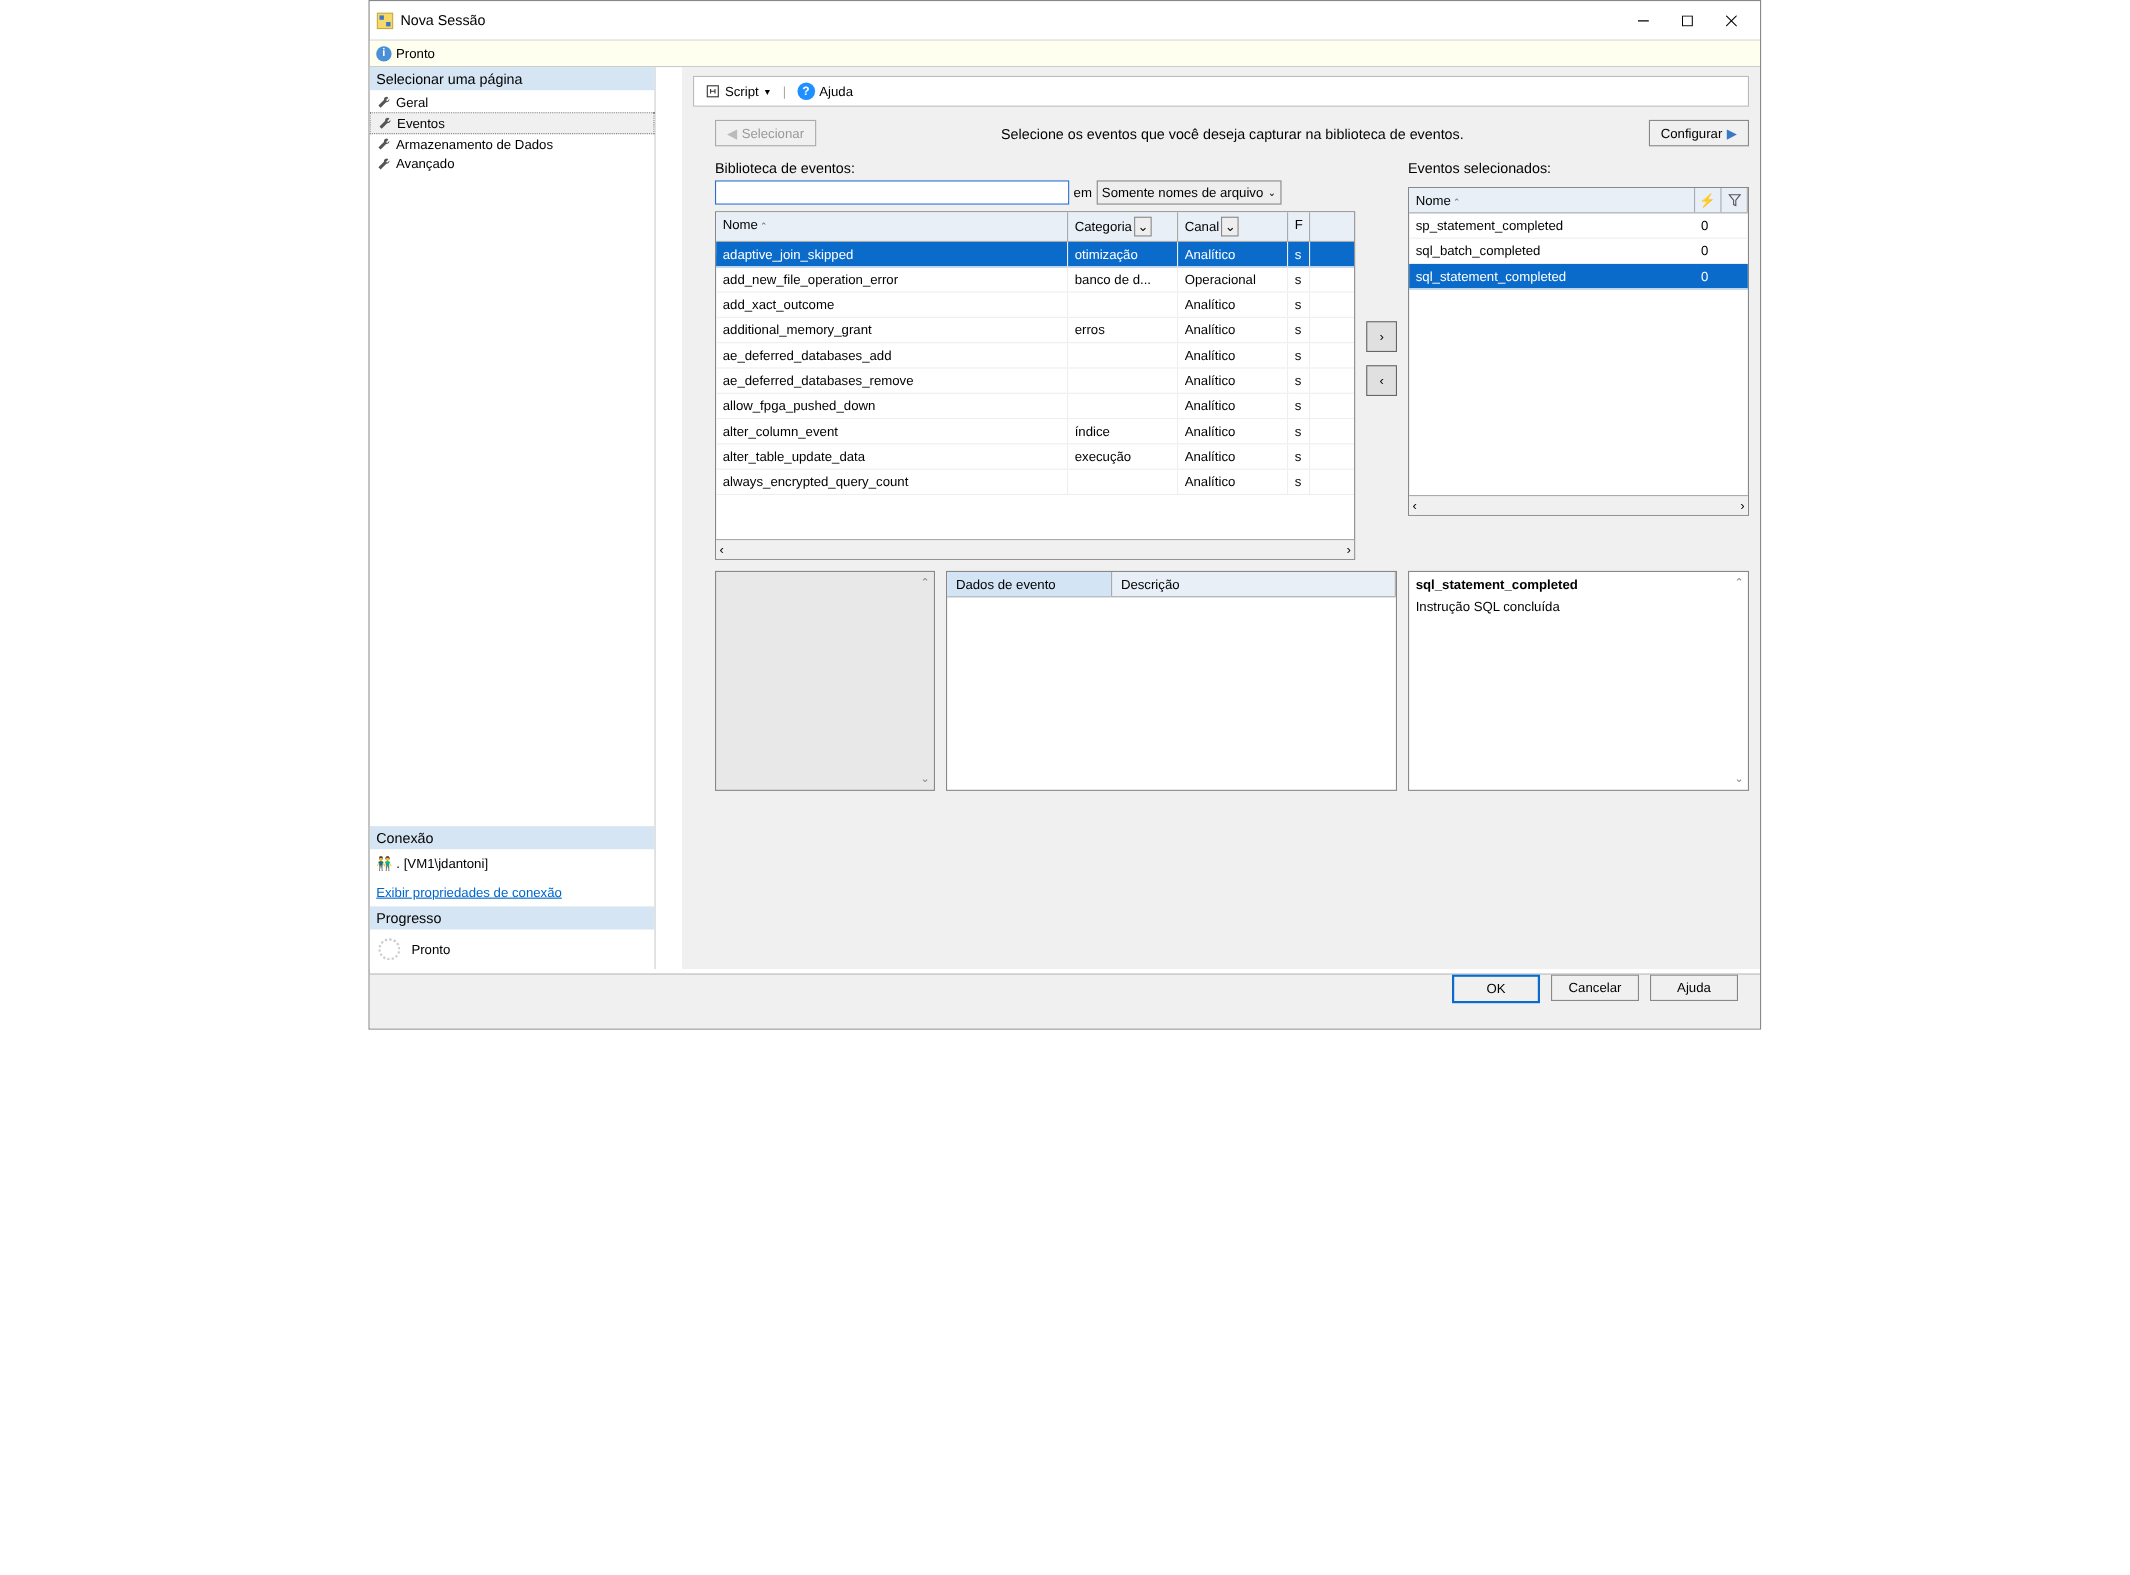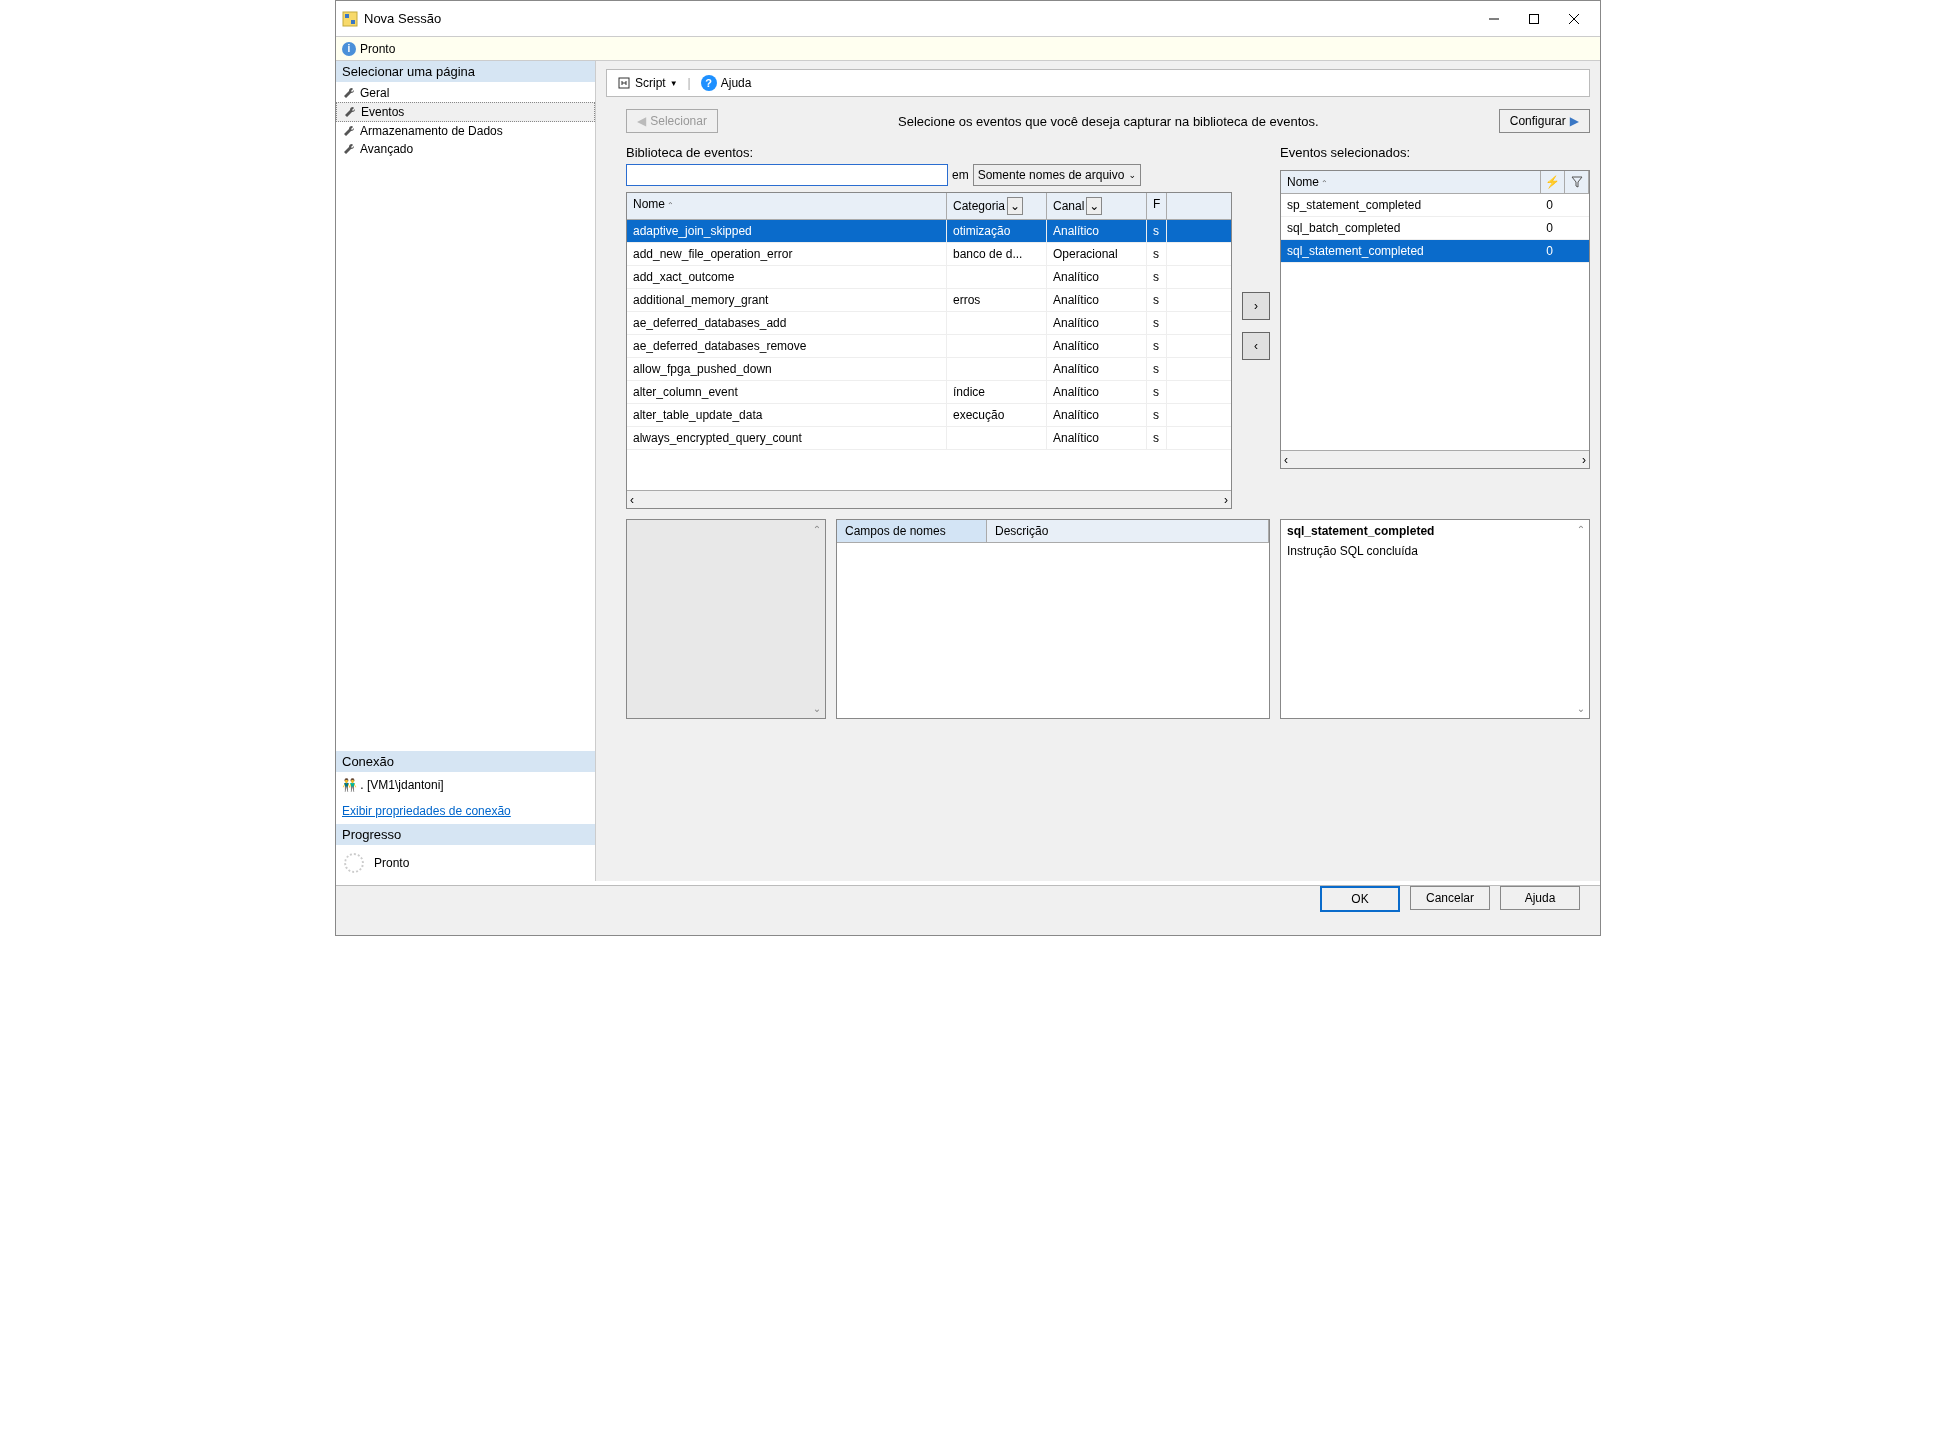--- a/index.html
+++ b/index.html
@@ -3,21 +3,21 @@
 <meta charset="utf-8">
 <style>
 * { box-sizing: border-box; margin: 0; padding: 0; }
 body { font-family: "Segoe UI", Tahoma, sans-serif; font-size: 12px; background: #fff; width: 1266px; height: 936px; margin: 0 auto; border: 1px solid #888; position: relative; }
 .titlebar { height: 36px; display: flex; align-items: center; padding: 0 6px; border-bottom: 1px solid #ccc; }
 .titlebar .app-icon { width: 16px; height: 16px; margin-right: 6px; display: inline-block; }
 .titlebar .title { font-size: 13px; flex: 1; }
 .titlebar .winbtn { width: 40px; height: 28px; display: flex; align-items: center; justify-content: center; font-family: "Segoe MDL2 Assets", sans-serif; }
 .statusbar { height: 24px; background: #fffff0; border-bottom: 1px solid #ccc; display: flex; align-items: center; padding: 0 6px; }
 .info-icon { width: 14px; height: 14px; border-radius: 50%; background: #4a90d9; color: #fff; font-weight: bold; text-align: center; line-height: 14px; font-size: 10px; margin-right: 4px; }
-.main { display: flex; height: 820px; }
+.main { display: flex; height: 820px; gap: 24px; }
 .sidebar { width: 260px; background: #fff; border-right: 1px solid #ccc; display: flex; flex-direction: column; }
 .side-header { background: #d6e5f3; padding: 3px 6px; font-size: 13px; }
 .side-items { padding: 2px 0; }
 .side-item { display: flex; align-items: center; padding: 2px 6px; cursor: default; }
 .side-item.selected { background: #f0f0f0; border: 1px dotted #888; }
 .wrench-icon { width: 14px; height: 14px; margin-right: 4px; }
 .side-section { background: #d6e5f3; padding: 3px 6px; font-size: 13px; margin-top: auto; }
 .side-connection { padding: 6px; }
 .side-link { color: #0066cc; text-decoration: underline; padding: 0 6px; margin: 6px 0; display: inline-block; }
 .side-progress-h { background: #d6e5f3; padding: 3px 6px; font-size: 13px; }
@@ -320,21 +320,21 @@
       </div>
     </div>
 
     <div class="bottom-row">
       <div class="desc-box desc-l">
         <div class="vscroll-ind">⌃</div>
         <div class="vscroll-ind" style="top:auto;bottom:4px">⌄</div>
       </div>
       <div class="desc-box desc-m">
         <div class="desc-m-head">
-          <div style="width:150px;background:#d3e4f5">Campos de nomes</div>
+          <div style="width:150px;background:#d3e4f5">Dados de evento</div>
           <div style="flex:1">Descrição</div>
         </div>
       </div>
       <div class="desc-box desc-r">
         <div style="font-weight:bold">sql_statement_completed</div>
         <div style="margin-top:6px">Instrução SQL concluída</div>
         <div class="vscroll-ind">⌃</div>
         <div class="vscroll-ind" style="top:auto;bottom:4px">⌄</div>
       </div>
     </div>

